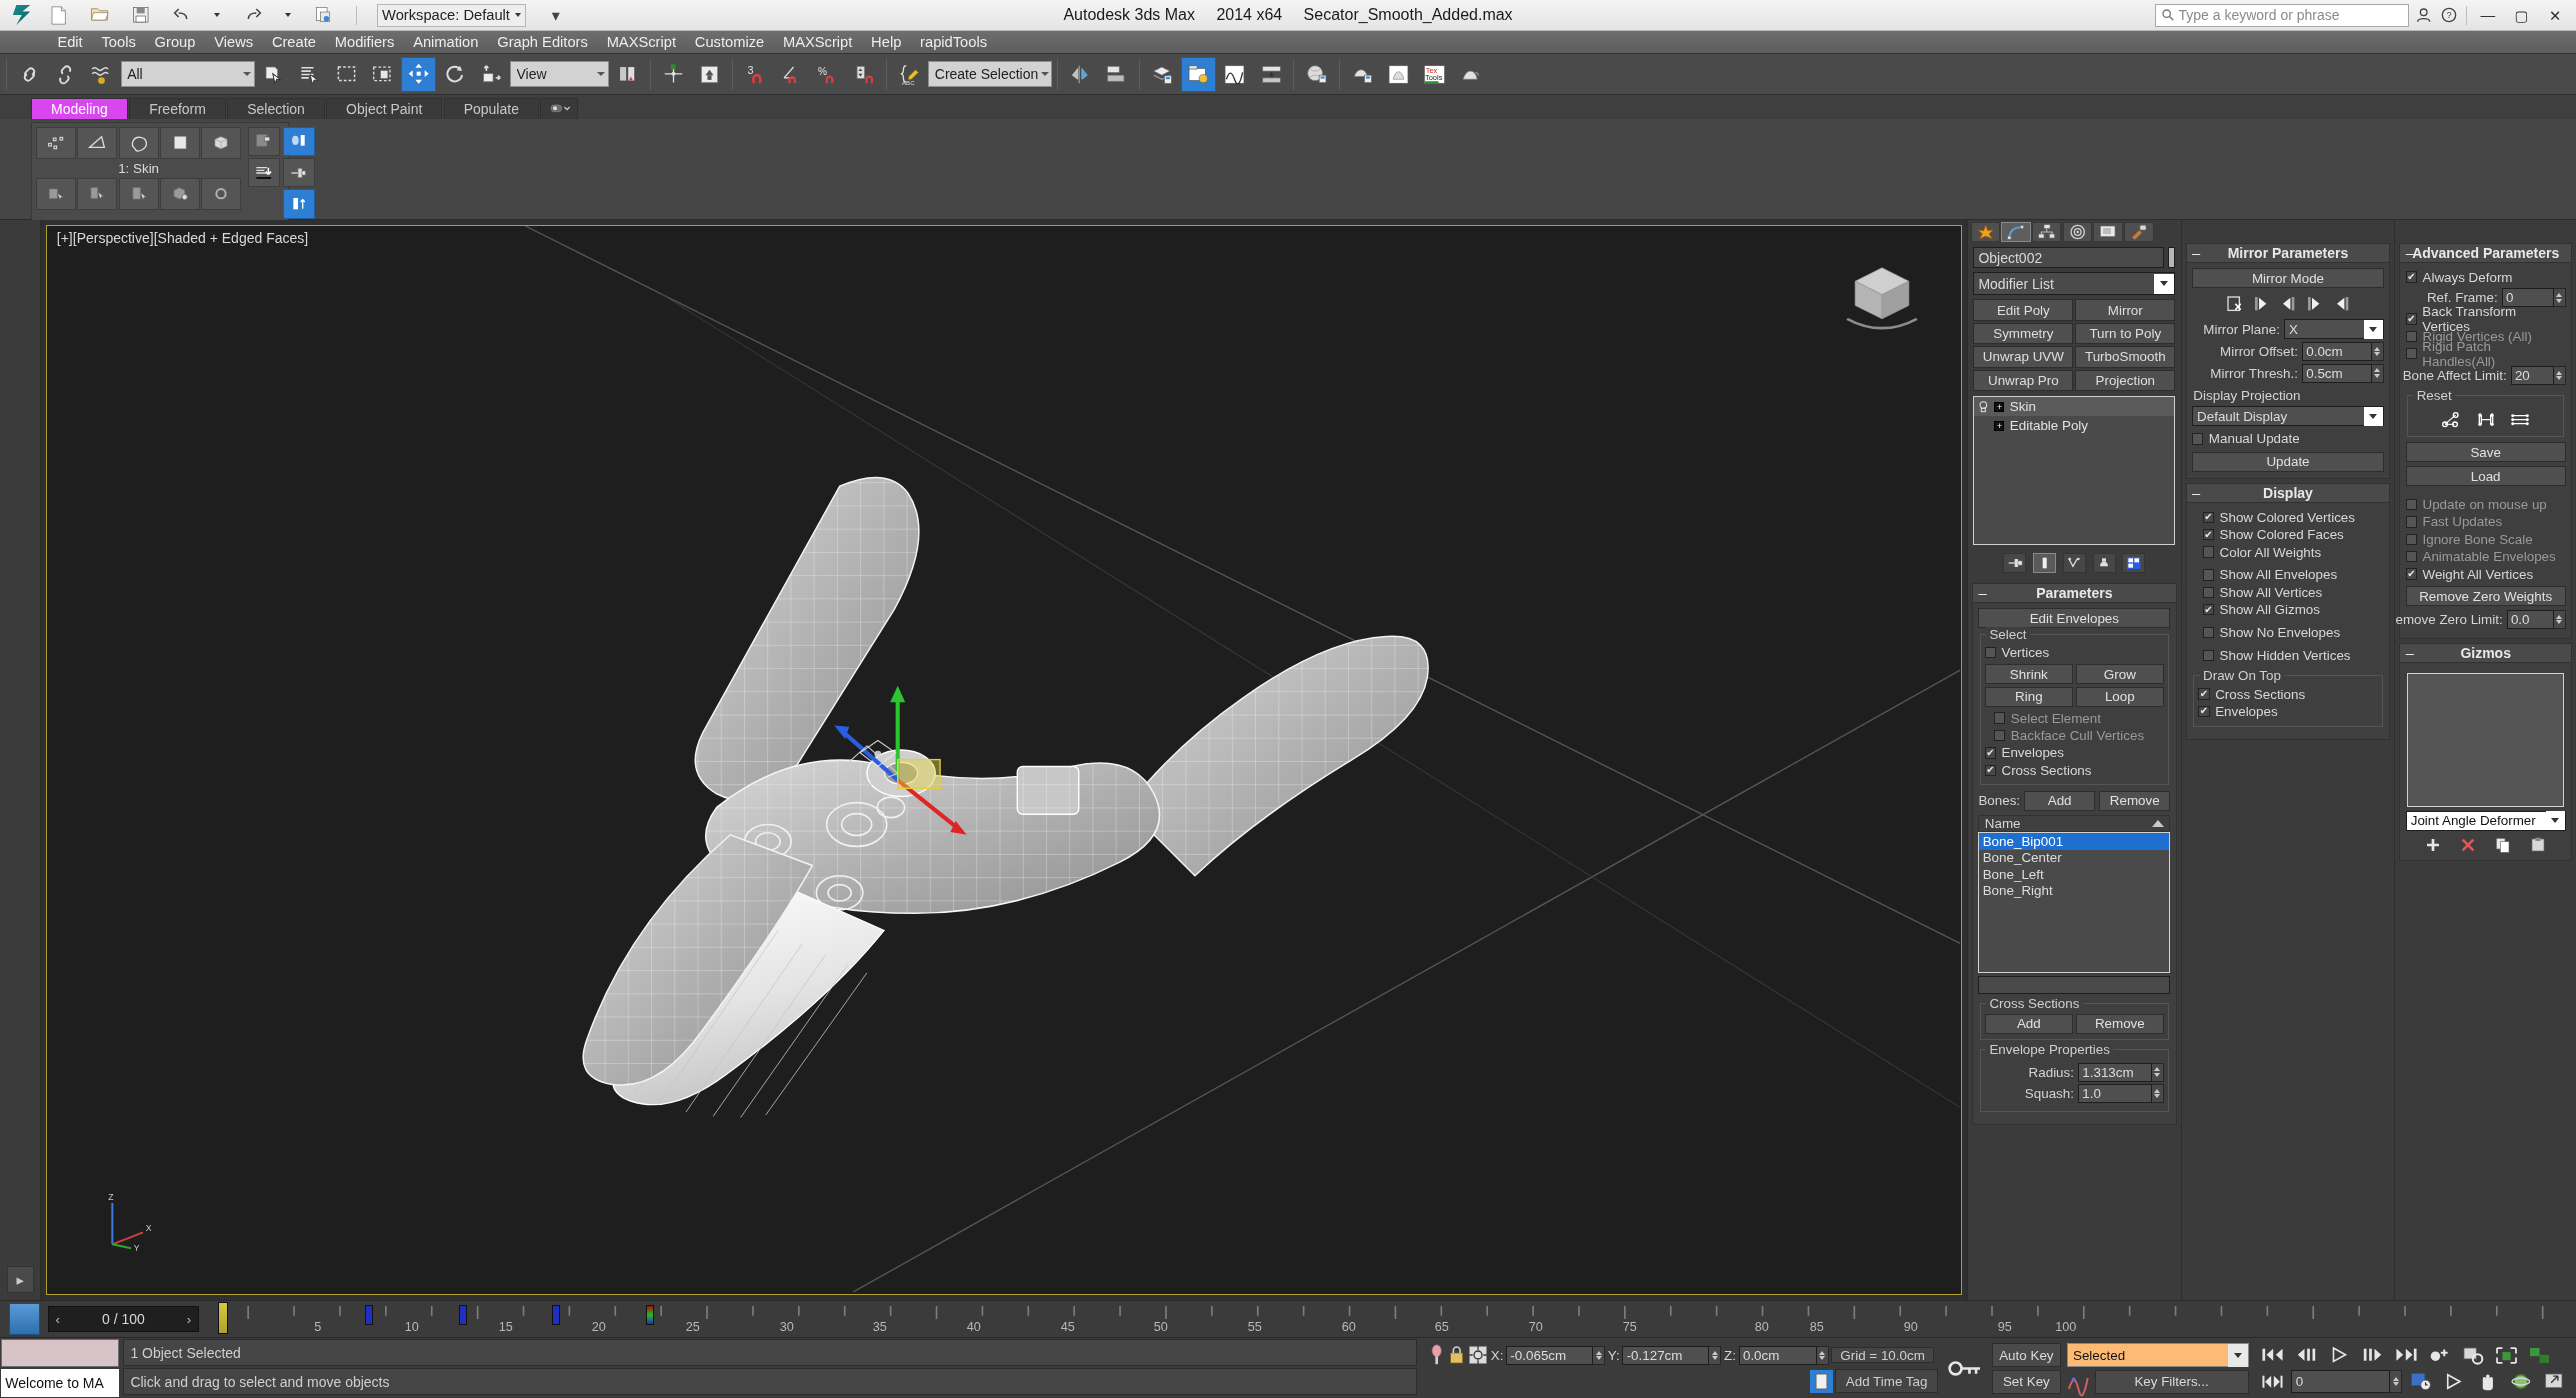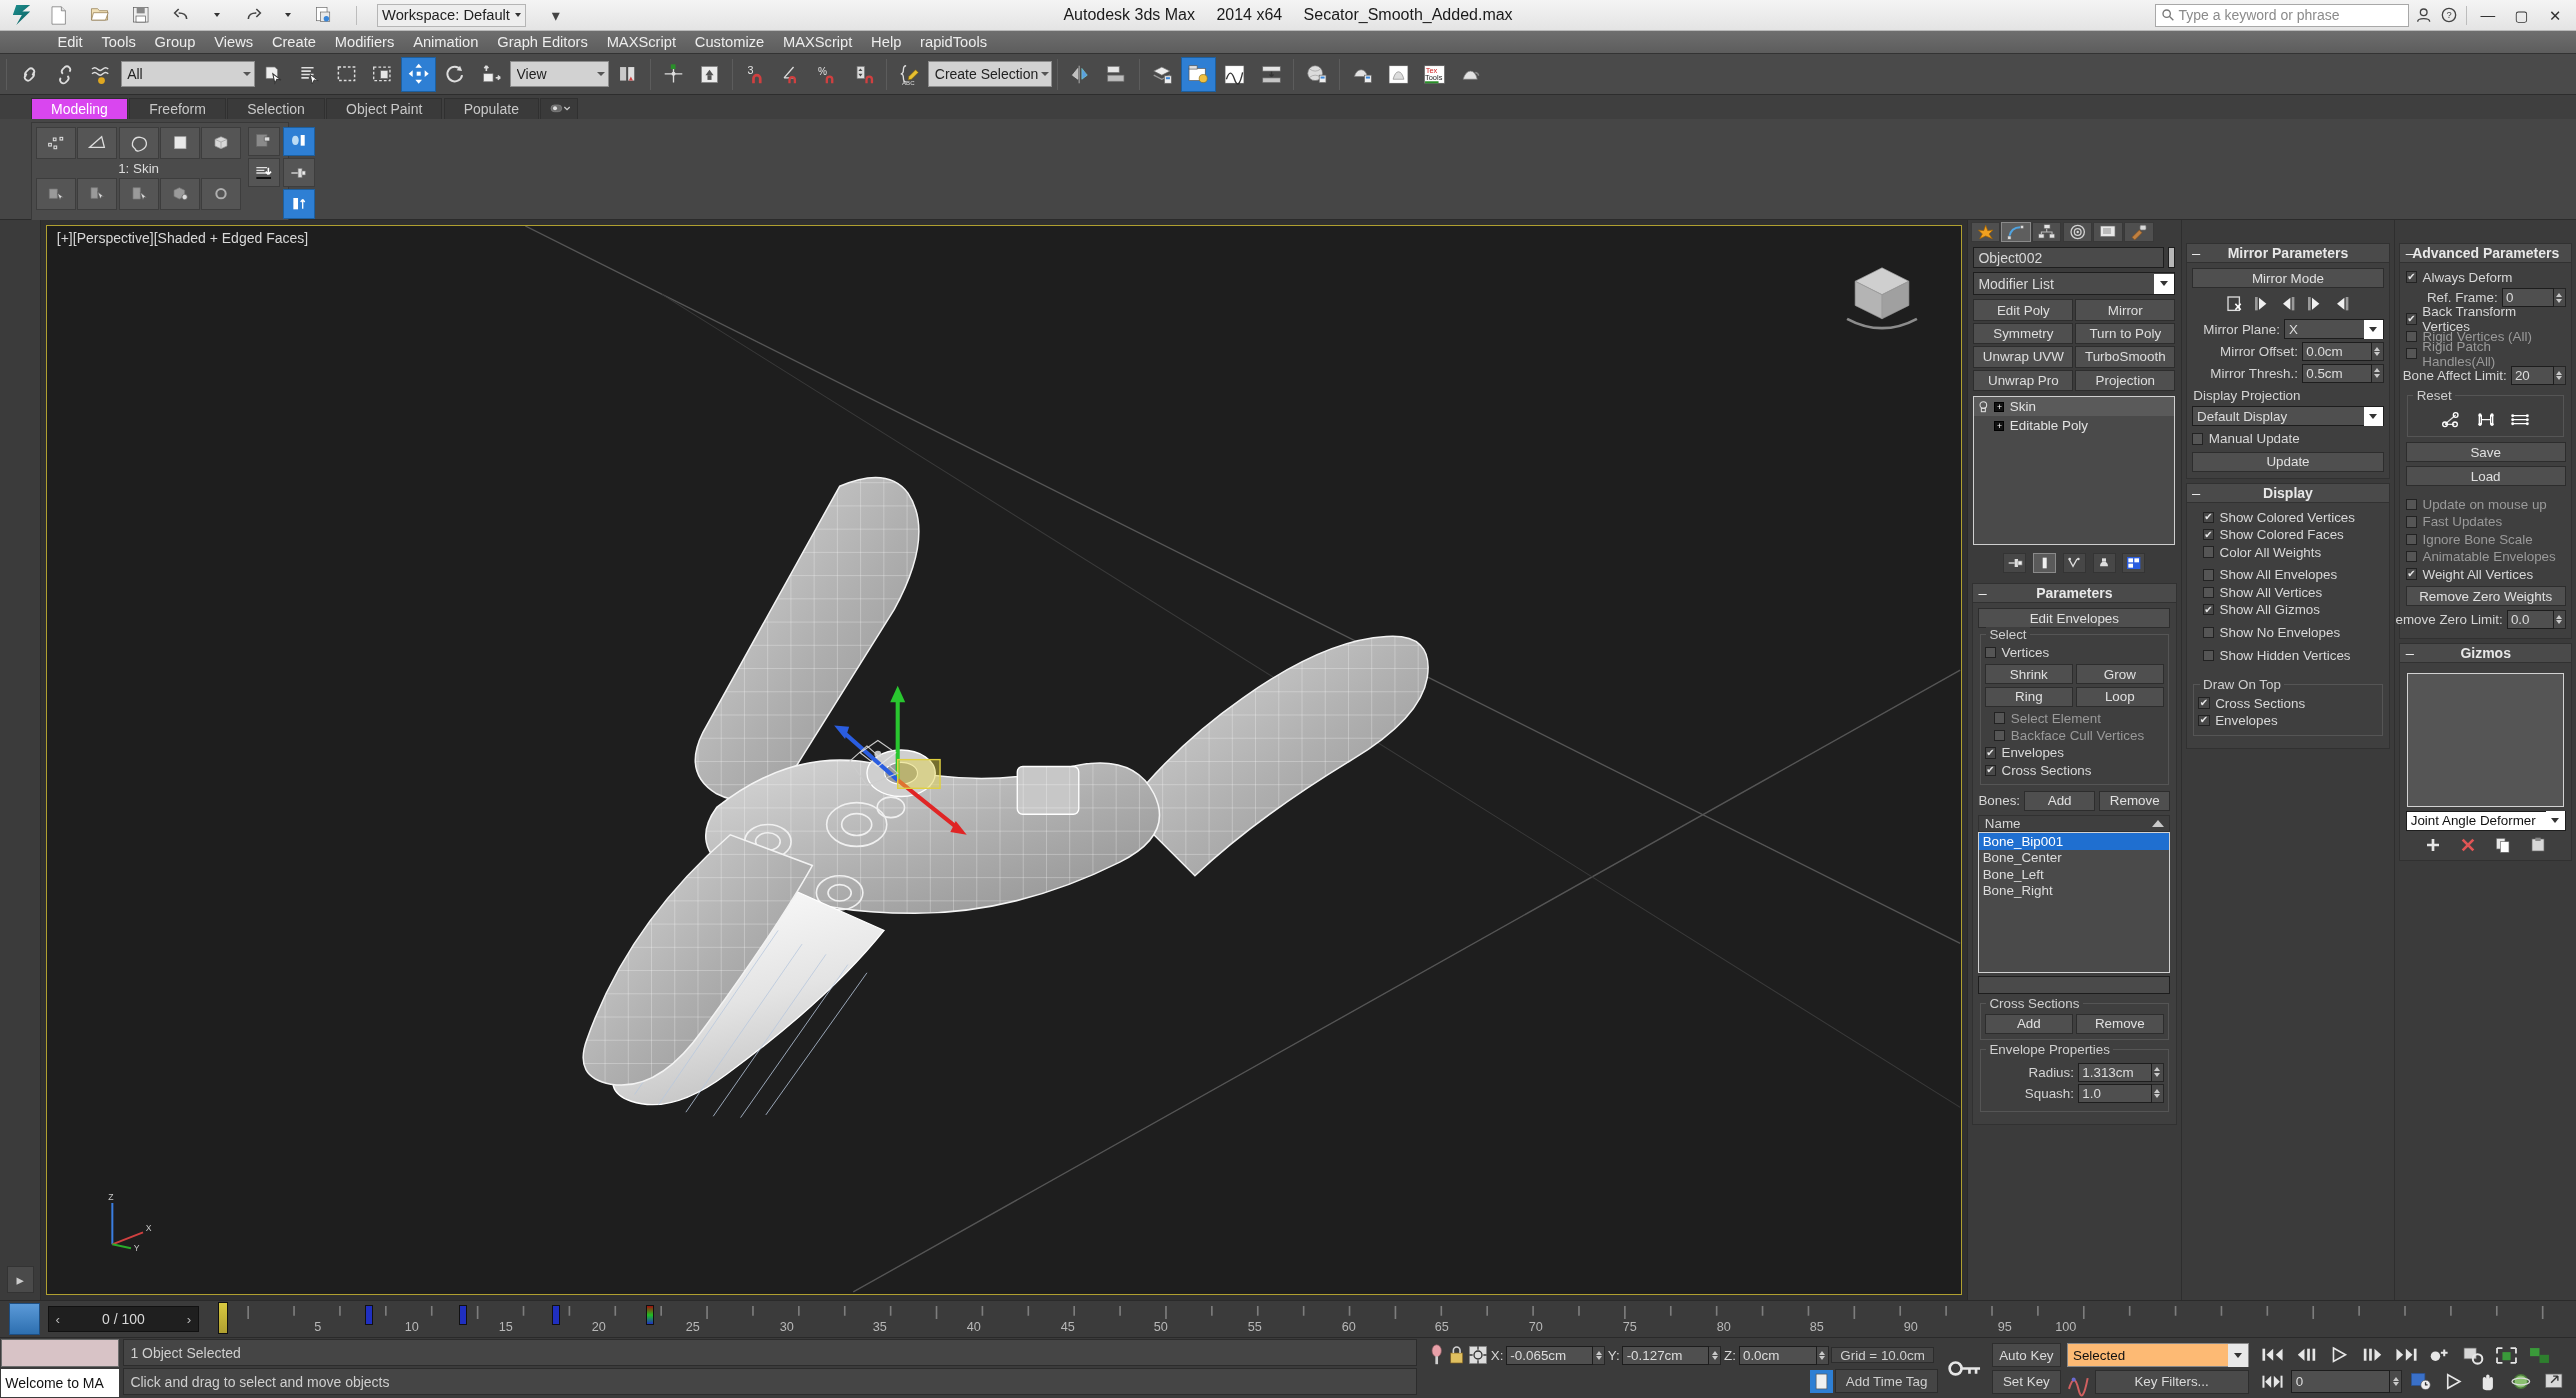--- a/index.html
+++ b/index.html
@@ -1124,21 +1124,21 @@
             <div style="height:5.4px"></div>
             <div class="chk" style="padding-left:10.7px">
               <span class="box"></span>
               <span>Show No Envelopes</span>
             </div>
             <div style="height:5.4px"></div>
             <div class="chk" style="padding-left:10.7px">
               <span class="box"></span>
               <span>Show Hidden Vertices</span>
             </div>
-            <div class="gbox" style="margin-top:20px">
+            <div class="gbox" style="margin-top:11px">
               <div class="gtitle">Draw On Top</div>
               <div class="chk">
                 <span class="box on"></span>
                 <span>Cross Sections</span>
               </div>
               <div class="chk">
                 <span class="box on"></span>
                 <span>Envelopes</span>
               </div>
             </div>
@@ -1319,21 +1319,21 @@
       <div class="tl-num" style="left:588px">30</div>
       <div class="tl-num" style="left:681px">35</div>
       <div class="tl-num" style="left:775px">40</div>
       <div class="tl-num" style="left:869px">45</div>
       <div class="tl-num" style="left:962px">50</div>
       <div class="tl-num" style="left:1056px">55</div>
       <div class="tl-num" style="left:1150px">60</div>
       <div class="tl-num" style="left:1243px">65</div>
       <div class="tl-num" style="left:1337px">70</div>
       <div class="tl-num" style="left:1431px">75</div>
-      <div class="tl-num" style="left:1525px">80</div>
+      <div class="tl-num" style="left:1563px">80</div>
       <div class="tl-num" style="left:1618px">85</div>
       <div class="tl-num" style="left:1712px">90</div>
       <div class="tl-num" style="left:1806px">95</div>
       <div class="tl-num" style="left:1867px">100</div>
     </div>
   </div>
 
   <div class="statusbar">
     <div class="sb-mini">
       <div class="sw"></div>

